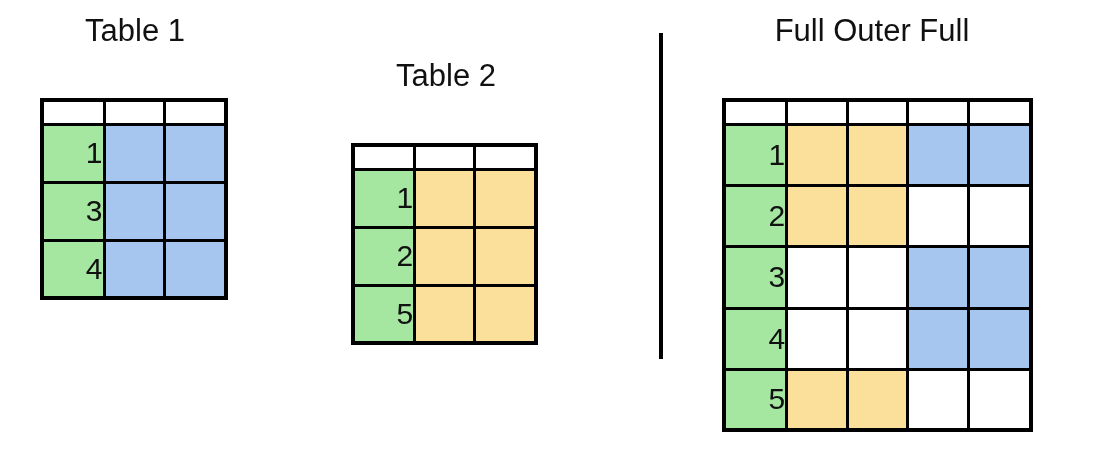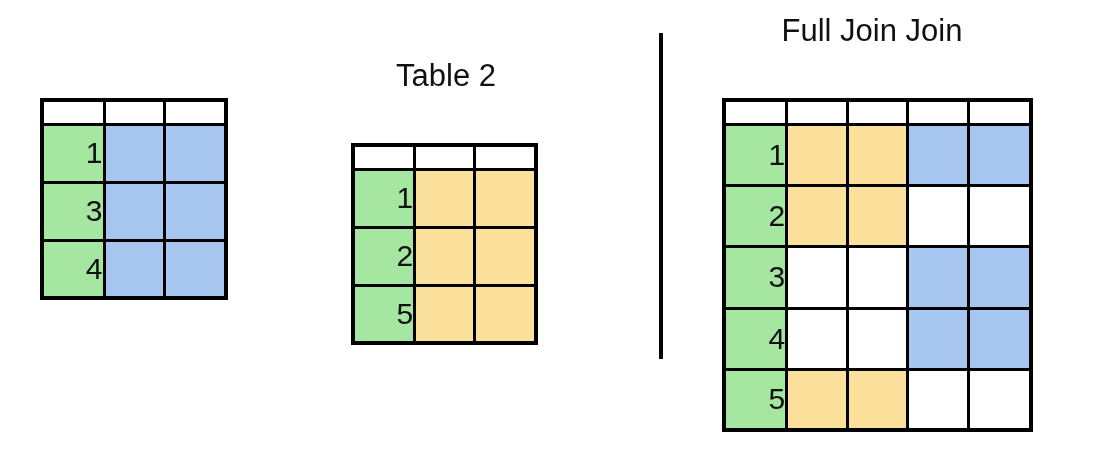--- a/index.html
+++ b/index.html
@@ -97,20 +97,21 @@
   }
 
   
   #panel-join { left: 672px; top: 12px; width: 400px; height: 420px; }
   #grid-join  { left: 50px;  top: 86px; width: 311px; height: 334px; }
 </style>
 </head>
 <body>
 
 <div class="panel" id="panel-table1">
+  <div class="panel-title">Table 1</div>
   <div class="grid" id="grid-table1">
     <table>
       <tbody>
         <tr class="header-row">
           <td class="cell-empty"></td>
           <td class="cell-empty"></td>
           <td class="cell-empty"></td>
         </tr>
         <tr class="body-row">
           <td class="cell-key">1</td>
@@ -158,21 +159,21 @@
           <td class="cell-yellow"></td>
         </tr>
       </tbody>
     </table>
   </div>
 </div>
 
 <div id="divider"></div>
 
 <div class="panel" id="panel-join">
-  <div class="panel-title">Full Join Join</div>
+  <div class="panel-title">Full Outer Full</div>
   <div class="grid" id="grid-join">
     <table>
       <tbody>
         <tr class="header-row">
           <td class="cell-empty"></td>
           <td class="cell-empty"></td>
           <td class="cell-empty"></td>
           <td class="cell-empty"></td>
           <td class="cell-empty"></td>
         </tr>

